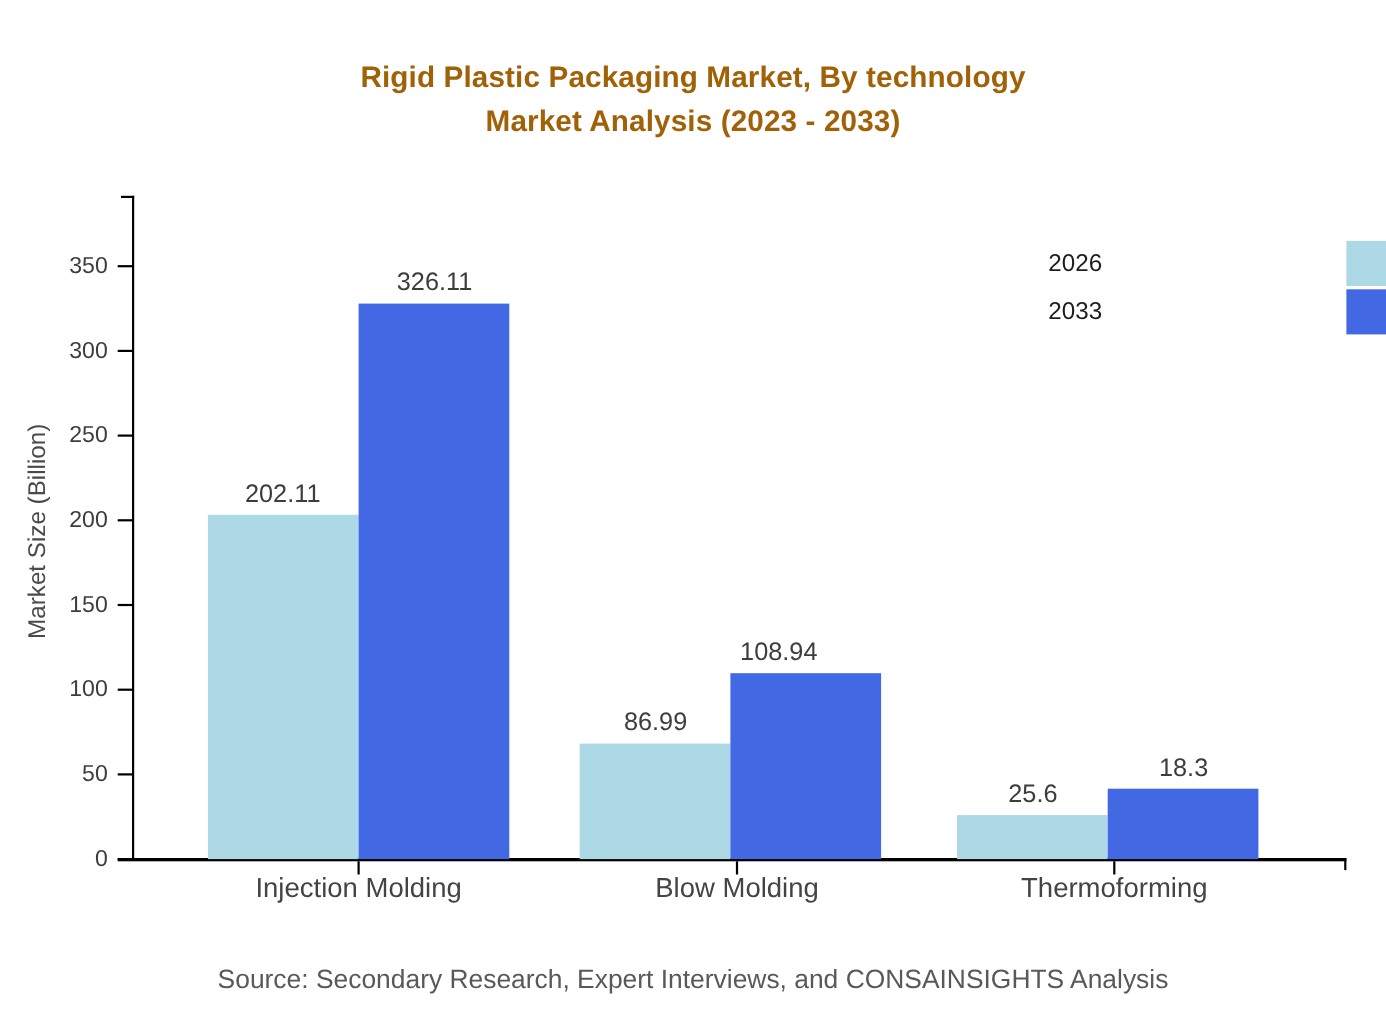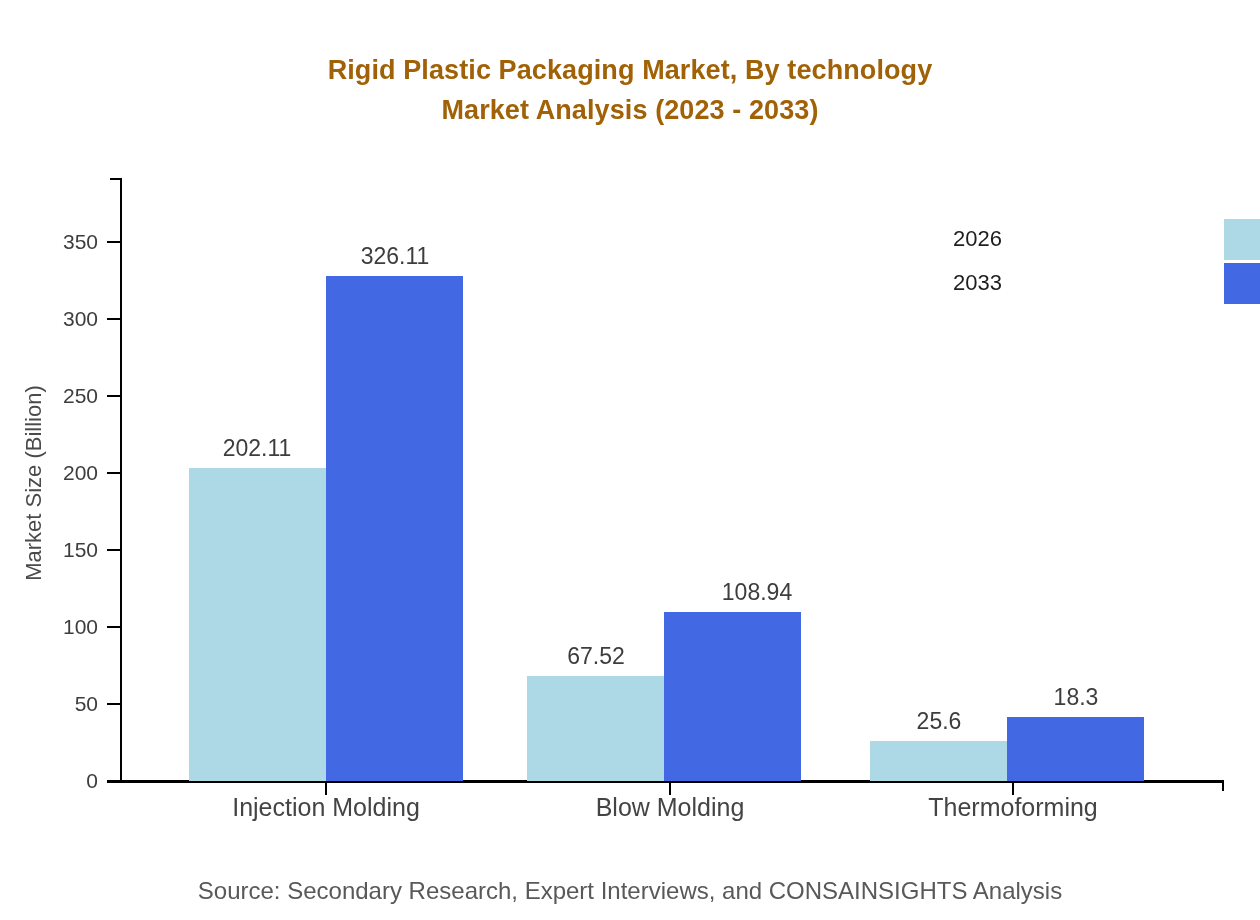--- a/index.html
+++ b/index.html
@@ -234,24 +234,24 @@
 
   <div class="plot-area">
 
     <div class="bar" style="left:69px; width:137px; height:313px; background:#ADD8E6;"></div>
     <div class="bar-value" style="left:137px; bottom:319px;margin-top:38px;">202.11</div>
 
     <div class="bar" style="left:206px; width:137px; height:505px; background:#4268E3;"></div>
     <div class="bar-value" style="left:275px; bottom:511px;">326.11</div>
 
     <div class="bar" style="left:407px; width:137px; height:105px; background:#ADD8E6;"></div>
-    <div class="bar-value" style="left:476px; bottom:111px;">67.52</div>
+    <div class="bar-value" style="left:476px; bottom:111px;">86.99</div>
 
     <div class="bar" style="left:544px; width:137px; height:169px; background:#4268E3;"></div>
-    <div class="bar-value" style="left:637px; bottom:175px;">108.94</div>
+    <div class="bar-value" style="left:588px; bottom:175px;">108.94</div>
 
     <div class="bar" style="left:750px; width:137px; height:40px; background:#ADD8E6;"></div>
     <div class="bar-value" style="left:819px; bottom:46px;">25.6</div>
 
     <div class="bar" style="left:887px; width:137px; height:64px; background:#4268E3;"></div>
     <div class="bar-value" style="left:956px; bottom:70px;">18.3</div>
 
   </div>
 
   <div class="legend">

